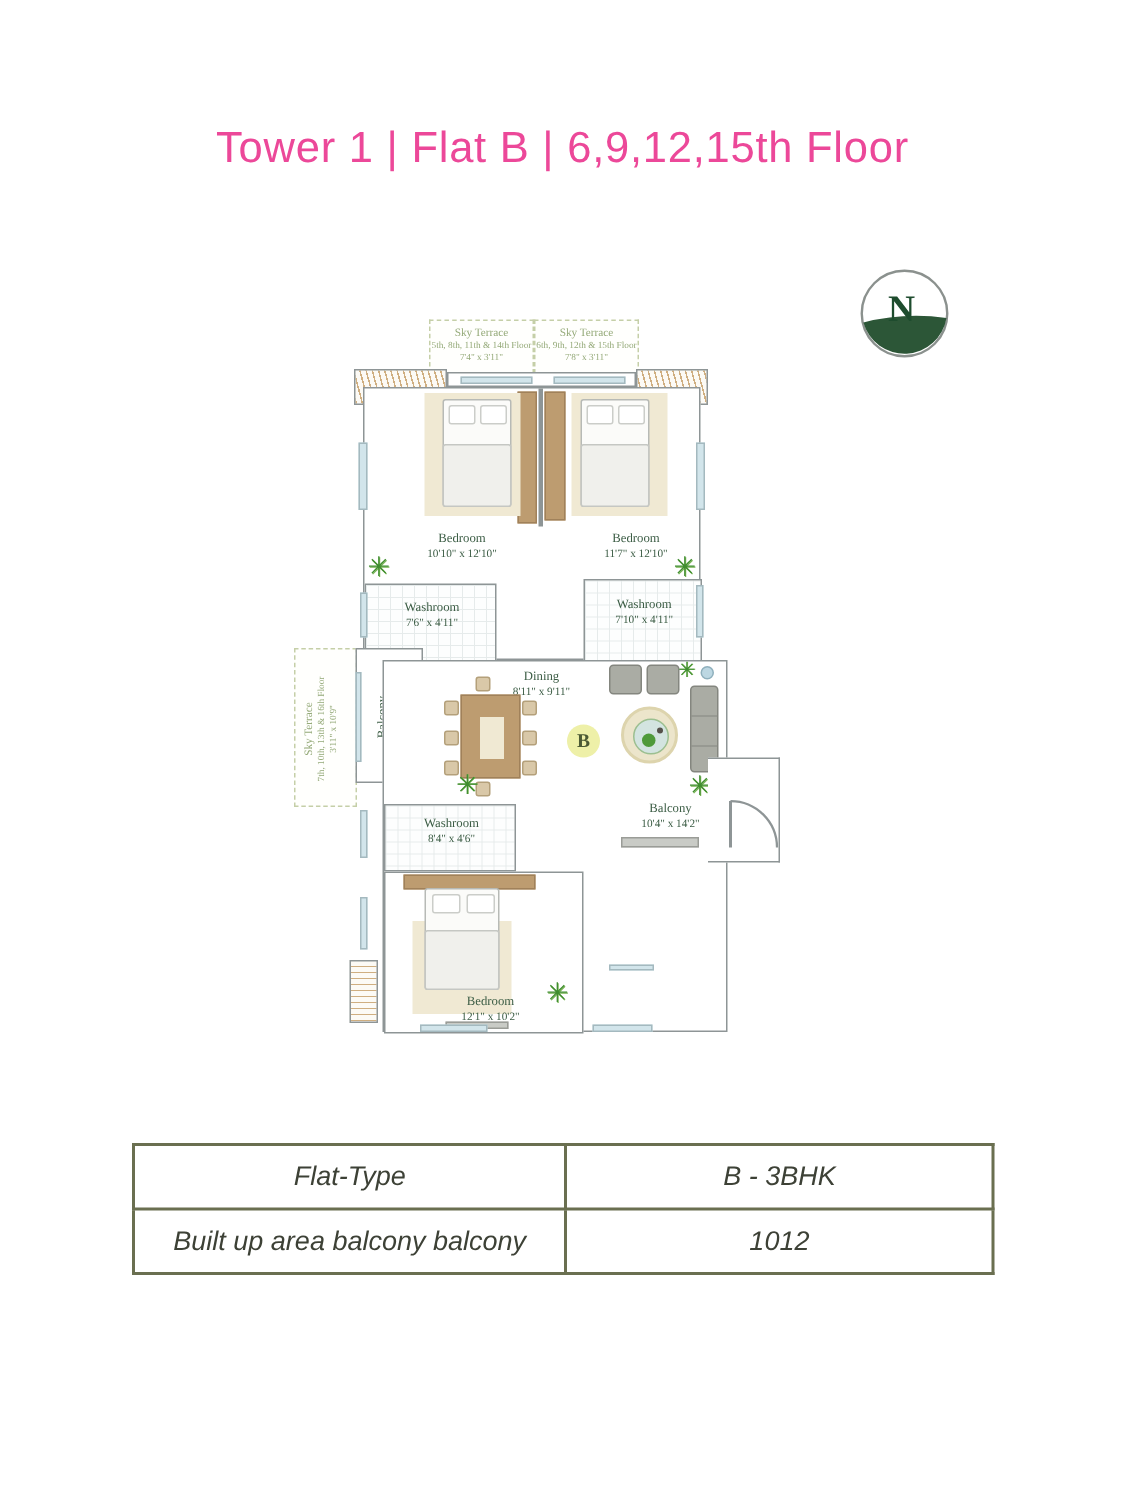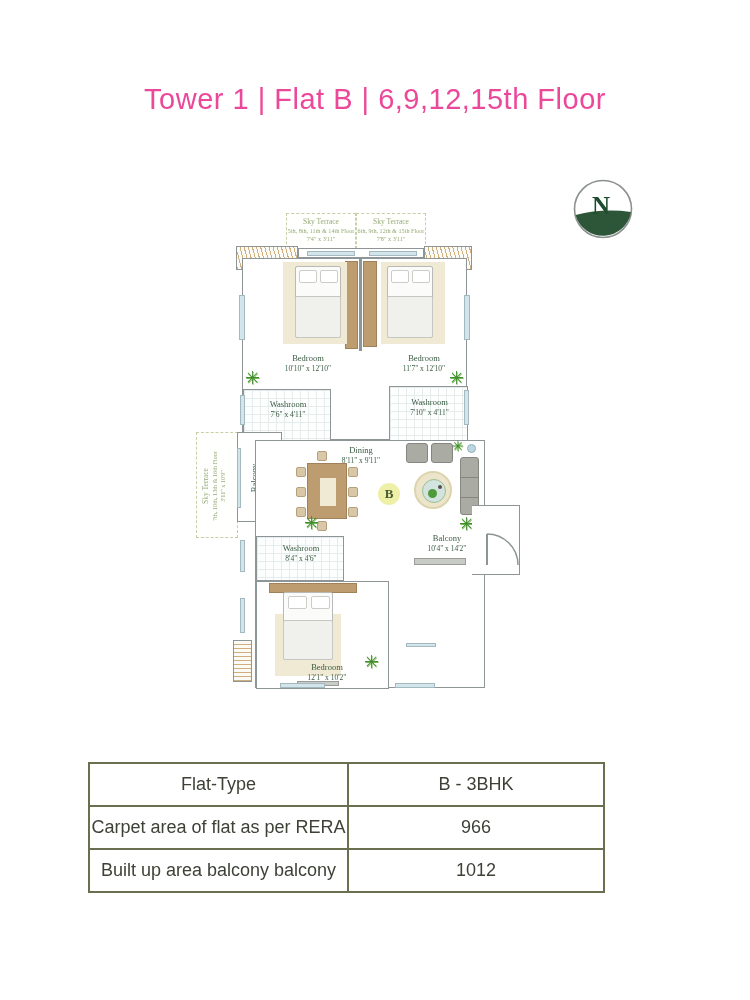--- a/index.html
+++ b/index.html
@@ -42,21 +42,21 @@
   .rlabel { text-align:center; font-family:"Liberation Serif", serif; color:#3c5d45; }
   .rname  { display:block; font-size:8.5px; line-height:1.25; }
   .rdim   { display:block; font-size:7.5px; line-height:1.25; }
   .rot90  { transform:rotate(-90deg); }
 
   .terrace { border:1px dashed #c5cfa8; background:#fffffd; text-align:center;
              color:#95aa79; font-family:"Liberation Serif", serif; }
   .tname { display:block; font-size:7.5px; margin-top:3px; line-height:1.3; }
   .tline { display:block; font-size:6.2px; line-height:1.35; }
 
-  .info-table { position:absolute; left:88px; top:762px; width:517px; border-collapse:collapse; }
+  .info-table { position:absolute; left:88px; top:762px; width:575px; border-collapse:collapse;font-style:italic; }
   .info-table td { border:2px solid #6a6f50; height:39px; text-align:center; vertical-align:middle;
                    font-size:18px; color:#3d4136; background:#ffffff; }
   .info-table td.c1 { width:50.3%; }
   .info-table tr.heavy-top td { border-top-width:3px; }
 </style>
 </head>
 <body>
 
 <div class="page">
 
@@ -238,22 +238,18 @@
     <div class="p hatch-h" style="left:38px; top:430px; width:19px; height:42px;"></div>
   </div>
 
   <table class="info-table">
     <tbody>
       <tr>
         <td class="c1">Flat-Type</td>
         <td>B - 3BHK</td>
       </tr>
       <tr>
-        <td class="c1">Carpet area of flat as per RERA</td>
-        <td>966</td>
-      </tr>
-      <tr>
         <td class="c1">Built up area balcony balcony</td>
         <td>1012</td>
       </tr>
     </tbody>
   </table>
 </div>
 
 </body></html>

